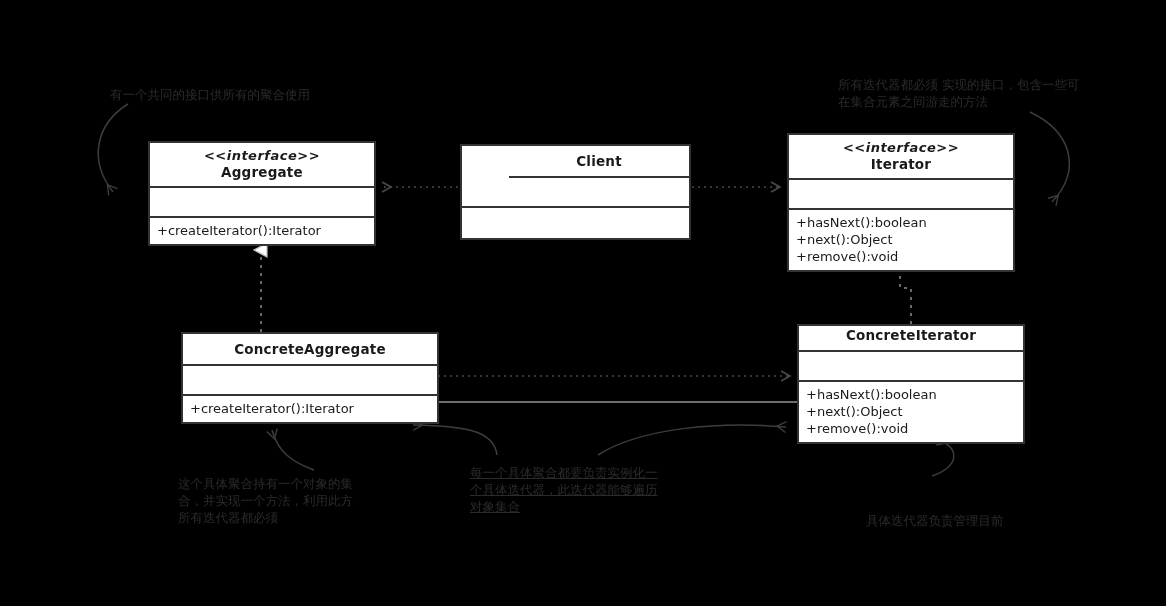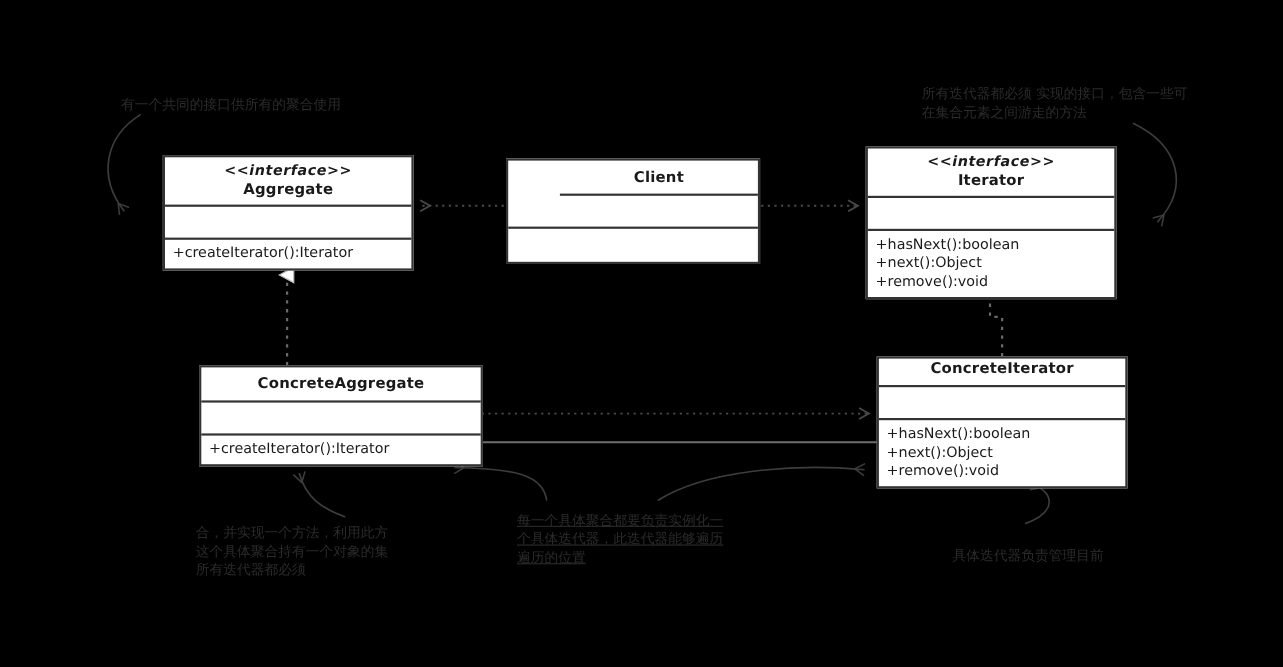--- a/index.html
+++ b/index.html
@@ -207,28 +207,28 @@
   <div class="note" style="left:110px; top:86px; width:300px;">
     <div class="note-line">有一个共同的接口供所有的聚合使用</div>
   </div>
 
   <div class="note center" style="left:838px; top:76px; width:262px;">
     <div class="note-line">所有迭代器都必须 实现的接口，包含一些可</div>
     <div class="note-line">在集合元素之间游走的方法</div>
   </div>
 
   <div class="note" style="left:178px; top:475px; width:210px;">
+    <div class="note-line">这个具体聚合持有一个对象的集</div>
     <div class="note-line">合，并实现一个方法，利用此方</div>
-    <div class="note-line">这个具体聚合持有一个对象的集</div>
     <div class="note-line">所有迭代器都必须</div>
   </div>
 
   <div class="note" style="left:470px; top:464px; width:220px;text-decoration:underline;">
     <div class="note-line">每一个具体聚合都要负责实例化一</div>
     <div class="note-line">个具体迭代器，此迭代器能够遍历</div>
-    <div class="note-line">遍历的位置</div>
-  </div>
-
-  <div class="note" style="left:866px; top:496px; width:200px;">
+    <div class="note-line">对象集合</div>
+  </div>
+
+  <div class="note" style="left:866px; top:512px; width:200px;">
     <div class="note-line">具体迭代器负责管理目前</div>
   </div>
 
 </div>
 
 </body></html>

